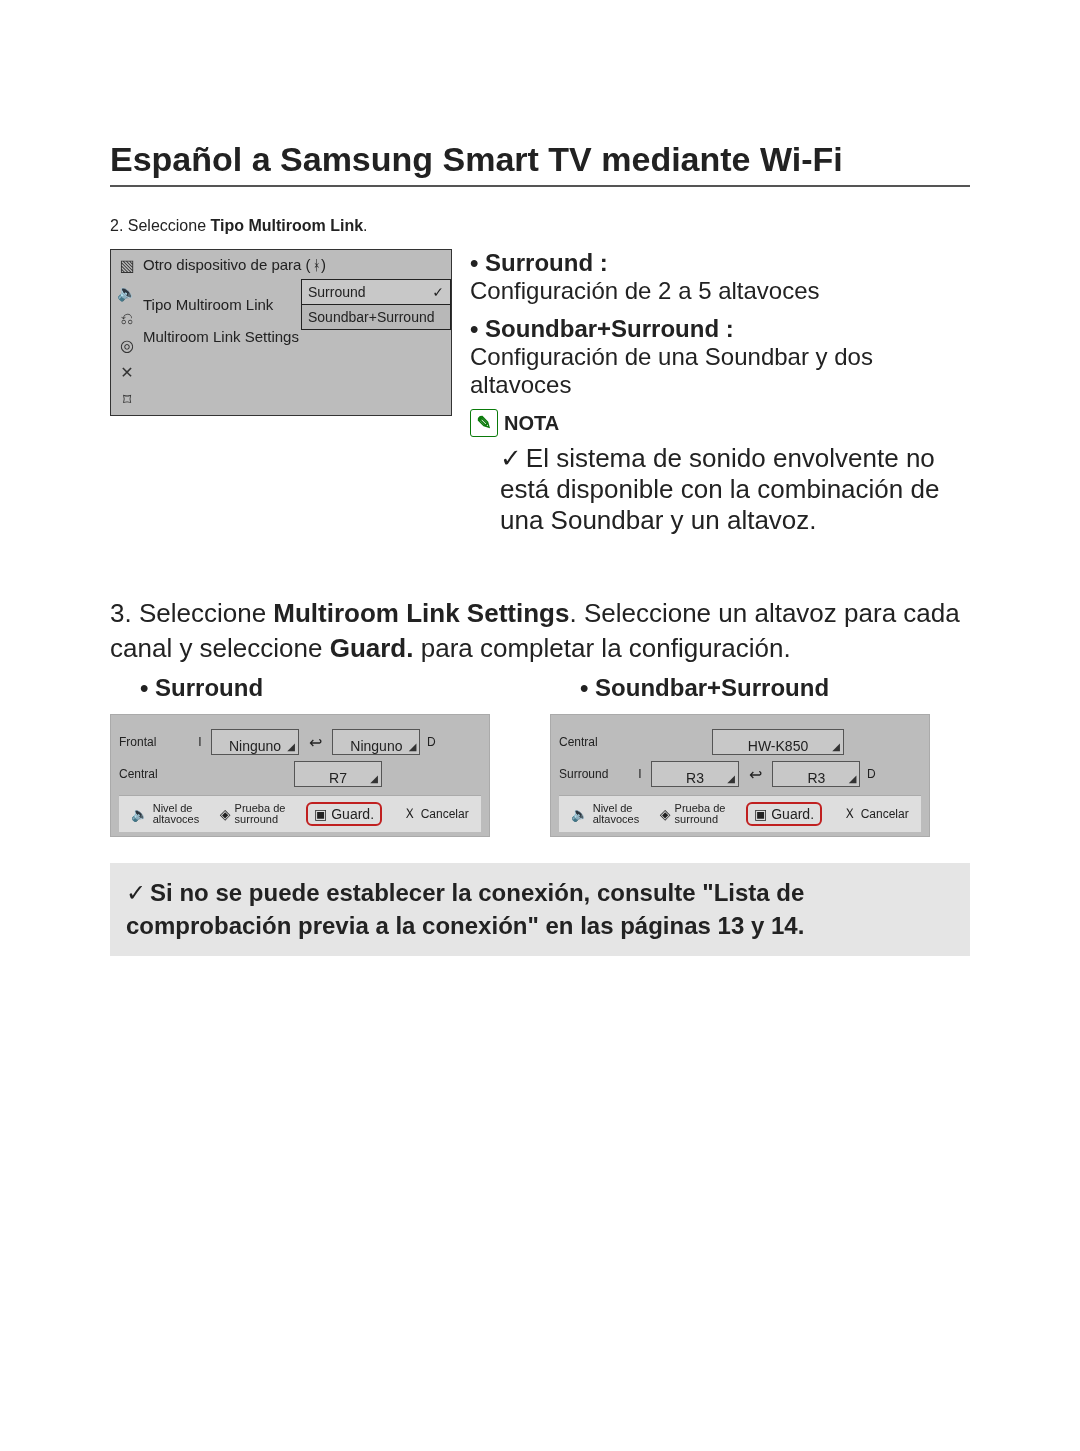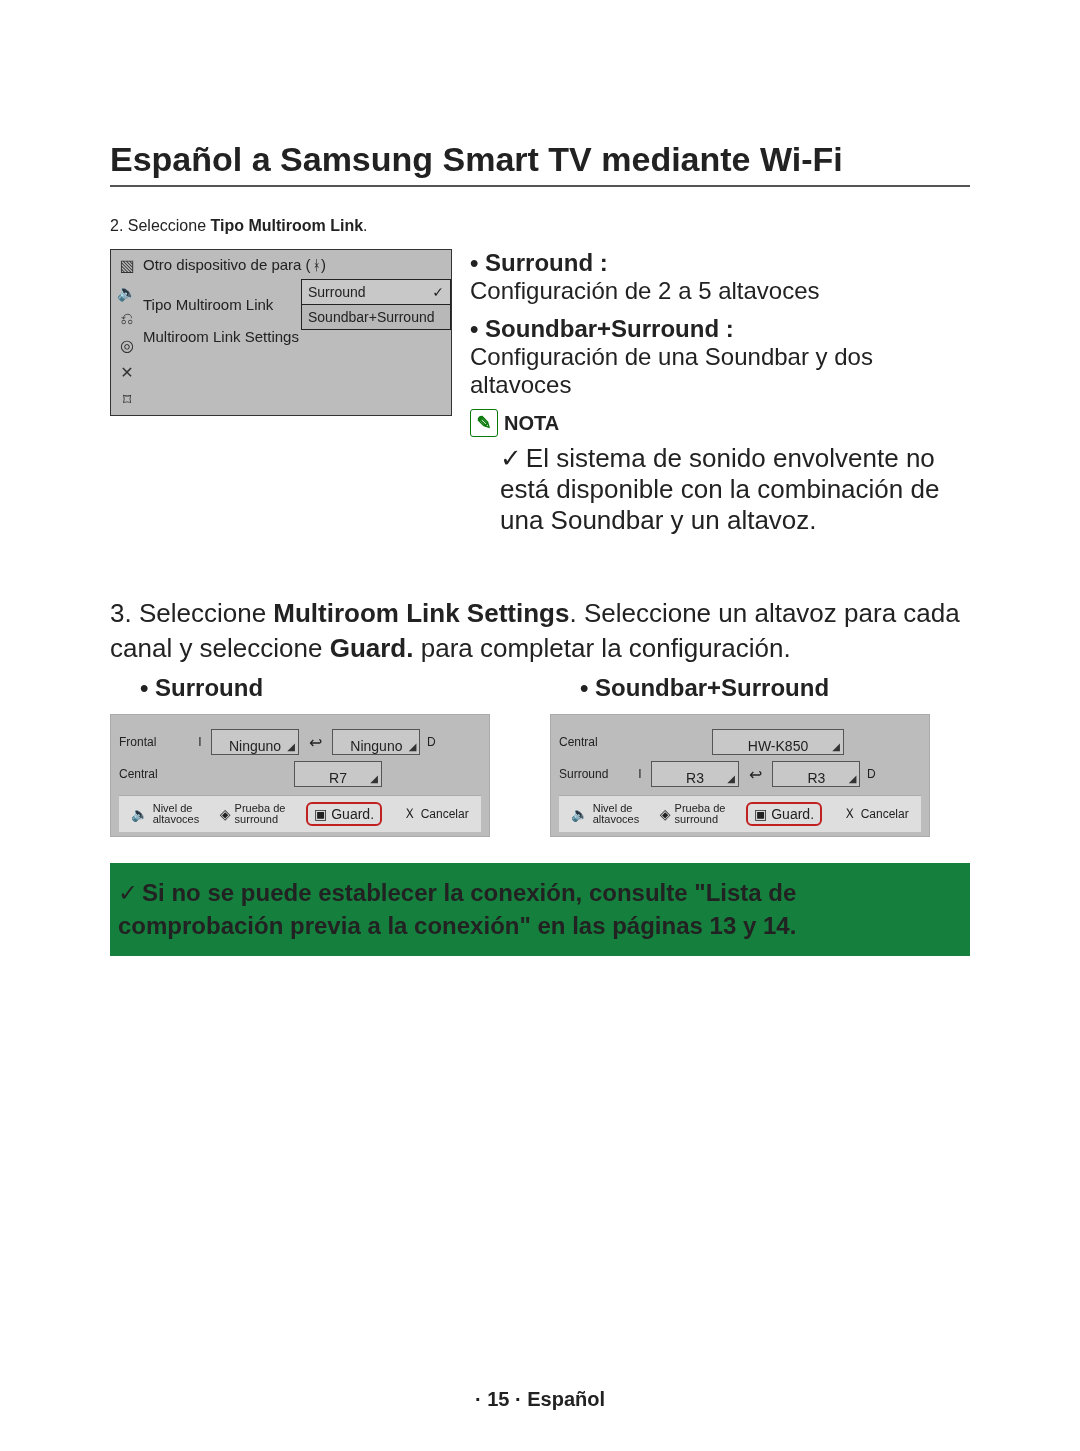--- a/index.html
+++ b/index.html
@@ -130,22 +130,22 @@
     padding:6px 2px; margin-top:8px;
   }
   .barbtn { display:flex; align-items:center; gap:4px; font-size:12px; }
   .barbtn .stack { display:flex; flex-direction:column; line-height:1; font-size:11px; }
   .barbtn .bic { font-size:14px; }
   .guard {
     border:2px solid #c02020; border-radius:6px; padding:2px 6px;
     display:flex; align-items:center; gap:4px; font-size:14px;
   }
   .greybox {
-    background:#15803d;
-    padding:14px 8px;
+    background:#e5e5e5;
+    padding:14px 16px;
     font-size:24px; font-weight:700;
     line-height:1.35;
   }
   .greybox .ck { font-weight:400; margin-right:4px; }
   .footer {
     position:absolute; bottom:40px; left:0; width:100%;
     text-align:center; font-size:20px; font-weight:700;
   }
 </style>
 </head>
@@ -323,14 +323,13 @@
           </div>
         </div>
       </div>
     </div>
   </div>
 
   <div class="greybox">
     <span class="ck">✓</span><span>Si no se puede establecer la conexión, consulte "Lista de comprobación previa a la conexión" en las páginas 13 y 14.</span>
   </div>
 
-  <div class="footer">· 15 · Español</div>
 </div>
 
 </body></html>

